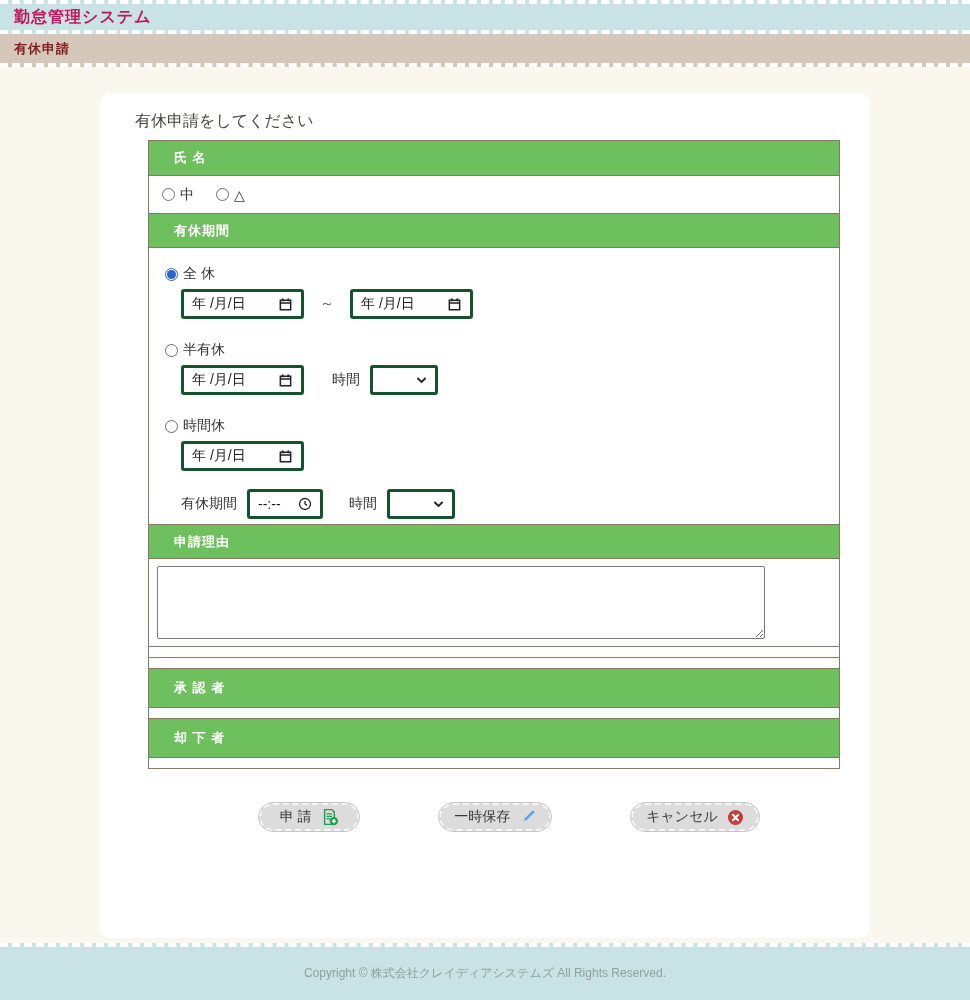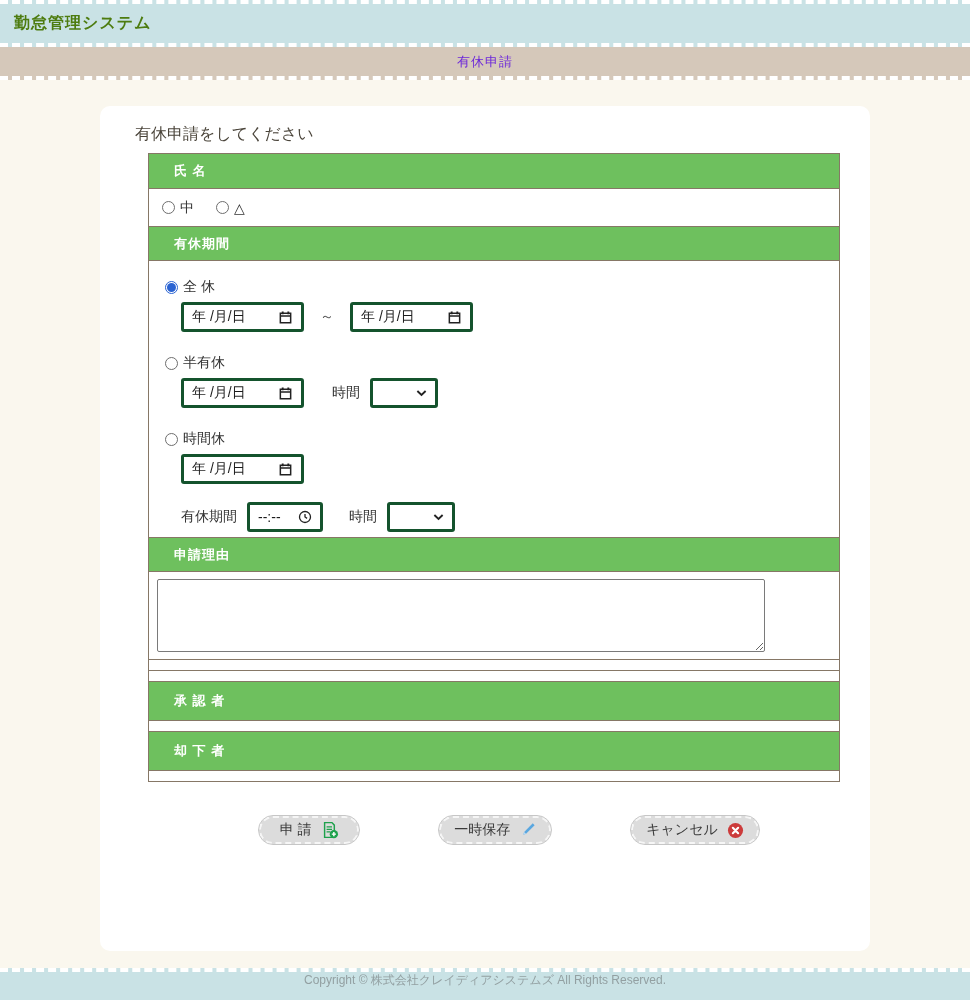--- a/index.html
+++ b/index.html
@@ -5,30 +5,30 @@
   * { box-sizing: border-box; }
   html, body { margin: 0; padding: 0; }
   body {
     width: 970px; height: 1000px; overflow: hidden;
     background: #faf7ee;
     font-family: "Liberation Sans", "DejaVu Sans", sans-serif;
     position: relative;
   }
   
   .topbar {
-    height: 47px; background: #c9e2e5;
+    height: 34px; background: #c9e2e5;
     border-top: 4px dashed #ffffff; border-bottom: 4px dashed #ffffff;
     display: flex; align-items: center; padding: 0 14px;
-    font-weight: bold; font-size: 16px; color: #4d7c0f; letter-spacing: 1px;
+    font-weight: bold; font-size: 16px; color: #be185d; letter-spacing: 1px;
   }
   .subbar {
     height: 33px; background: #d5c8ba;
     border-bottom: 4px dashed #ffffff;
     display: flex; align-items: center; padding: 0 14px;
-    font-weight: normal; font-size: 13px; color: #6d28d9; letter-spacing: 1px; justify-content: center;
+    font-weight: bold; font-size: 13px; color: #7f1d1d; letter-spacing: 1px;
   }
   
   .page { height: 878px; }
   .card {
     width: 770px; height: 845px; margin: 26px auto 0;
     background: #ffffff; border-radius: 10px;
     padding-top: 14px;
   }
   .card-title { margin: 4px 0 8px 35px; font-size: 16px; color: #4a443a; }
   
@@ -81,23 +81,23 @@
   .btn {
     min-width: 100px; height: 28px; border-radius: 14px;
     background: #dcdcdc; border: 2px dashed #f6f6f6; outline: 1px solid #c6c6c6;
     display: flex; align-items: center; justify-content: center; gap: 9px;
     font-size: 14px; color: #3a3a3a; cursor: pointer; padding: 0 13px;
     font-family: inherit;
   }
   .icon { display: inline-flex; flex: none; }
   
   .footer {
-    position: absolute; left: 0; bottom: 0; width: 970px; height: 32px;
+    position: absolute; left: 0; bottom: 0; width: 970px; height: 57px;
     background: #c9e2e5; border-top: 4px dashed #ffffff;
-    display: flex; justify-content: center;
+    display: flex; align-items: center; justify-content: center;
     font-size: 12px; color: #93a0a2;
   }
 </style>
 </head>
 <body>
 
 <header class="topbar">
   <span>勤怠管理システム</span>
 </header>
 

